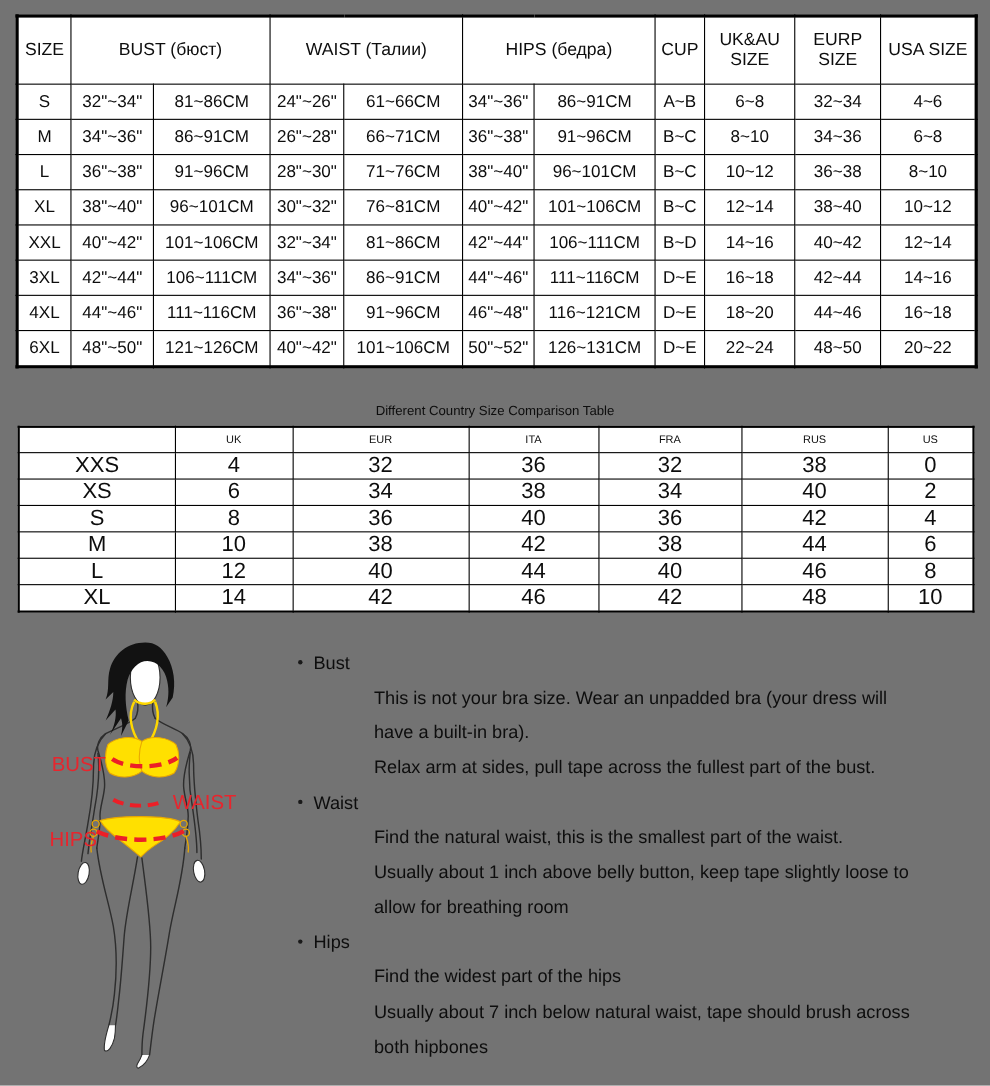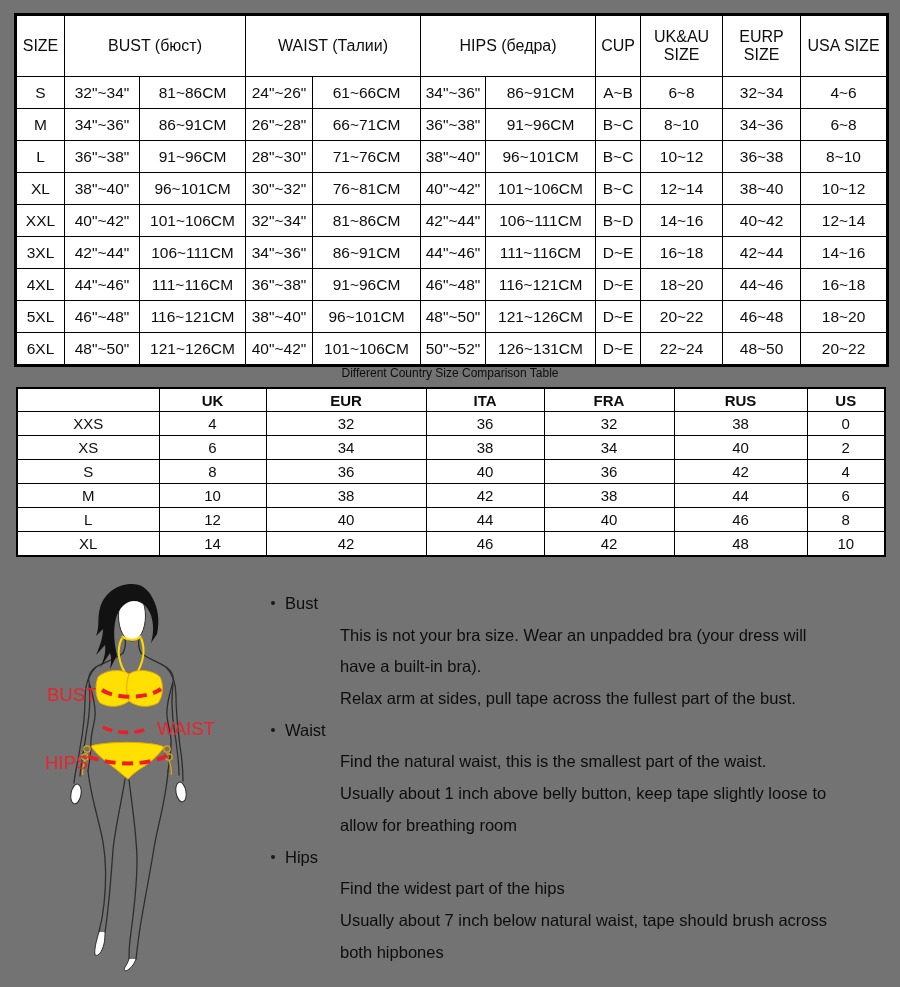--- a/index.html
+++ b/index.html
@@ -14,22 +14,22 @@
       padding:0 2px;color:#0d0d0d;overflow:hidden;}
   .size-table thead th{font-weight:normal;font-size:16px;height:60px;white-space:normal;line-height:1.15;}
   .size-table tbody td{font-size:15.5px;height:31px;white-space:nowrap;}
 
   
   .cmp-title{position:absolute;left:0;top:366px;width:900px;text-align:center;
       font-size:12px;color:#0d0d0d;}
   .cmp-table{position:absolute;left:16px;top:387px;width:868px;border:2.2px solid #000;}
   .cmp-table th,.cmp-table td{border:1.2px solid #000;text-align:center;vertical-align:middle;
       padding:0 2px;color:#0d0d0d;}
-  .cmp-table thead th{font-weight:bold;font-size:15px;height:22px;}
-  .cmp-table tbody td{font-size:15px;height:23px;white-space:nowrap;}
+  .cmp-table thead th{font-weight:normal;font-size:10px;height:22px;}
+  .cmp-table tbody td{font-size:20px;height:23px;white-space:nowrap;}
 
   
   .figure{position:absolute;left:25px;top:570px;width:230px;height:417px;}
   .figure svg{display:block;}
   .fig-label{font-family:"Liberation Sans", sans-serif;font-size:18.5px;}
 
   
   .guide{position:absolute;left:268px;top:588px;width:628px;font-size:16.5px;color:#0d0d0d;}
   .g-head{height:31.7px;line-height:31.7px;white-space:nowrap;}
   .g-line{margin-left:72px;height:31.7px;line-height:31.7px;white-space:nowrap;}
@@ -153,33 +153,20 @@
           <td>36"~38"</td>
           <td>91~96CM</td>
           <td>46"~48"</td>
           <td>116~121CM</td>
           <td>D~E</td>
           <td>18~20</td>
           <td>44~46</td>
           <td>16~18</td>
         </tr>
         <tr>
-          <td>5XL</td>
-          <td>46"~48"</td>
-          <td>116~121CM</td>
-          <td>38"~40"</td>
-          <td>96~101CM</td>
-          <td>48"~50"</td>
-          <td>121~126CM</td>
-          <td>D~E</td>
-          <td>20~22</td>
-          <td>46~48</td>
-          <td>18~20</td>
-        </tr>
-        <tr>
           <td>6XL</td>
           <td>48"~50"</td>
           <td>121~126CM</td>
           <td>40"~42"</td>
           <td>101~106CM</td>
           <td>50"~52"</td>
           <td>126~131CM</td>
           <td>D~E</td>
           <td>22~24</td>
           <td>48~50</td>

